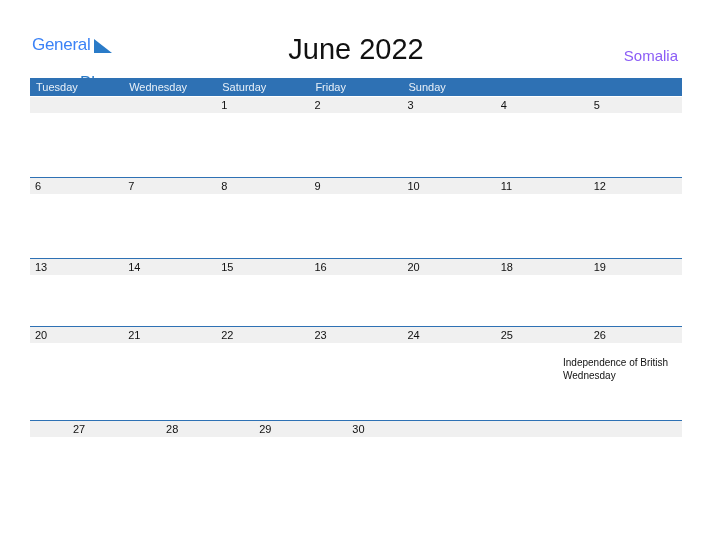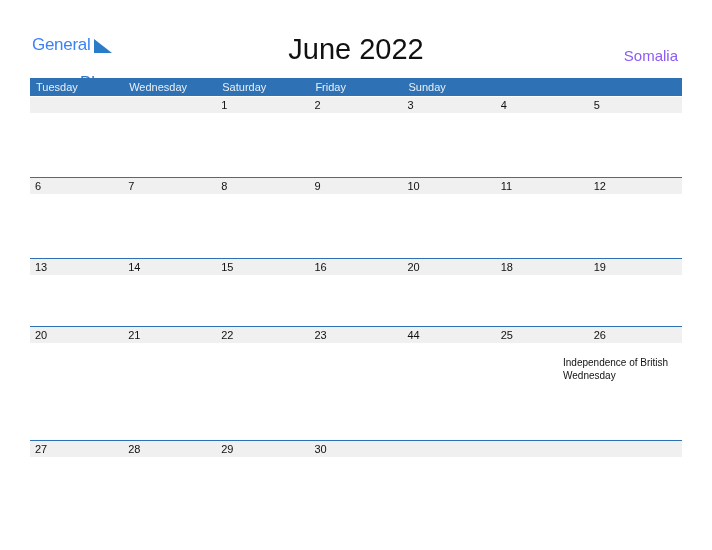--- a/index.html
+++ b/index.html
@@ -73,28 +73,28 @@
     <div>19</div>
   </div>
 </div>
 
 <div class="week lined" style="top:326px;">
   <div class="bar">
     <div>20</div>
     <div>21</div>
     <div>22</div>
     <div>23</div>
-    <div>44</div>
+    <div>24</div>
     <div>25</div>
     <div>26</div>
   </div>
 </div>
 <div class="holiday" style="top:356px;">Independence of British Wednesday</div>
 
-<div class="week lined" style="top:440px;">
+<div class="week lined" style="top:420px;text-align:center;">
   <div class="bar">
     <div>27</div>
     <div>28</div>
     <div>29</div>
     <div>30</div>
     <div></div>
     <div></div>
     <div></div>
   </div>
 </div>

